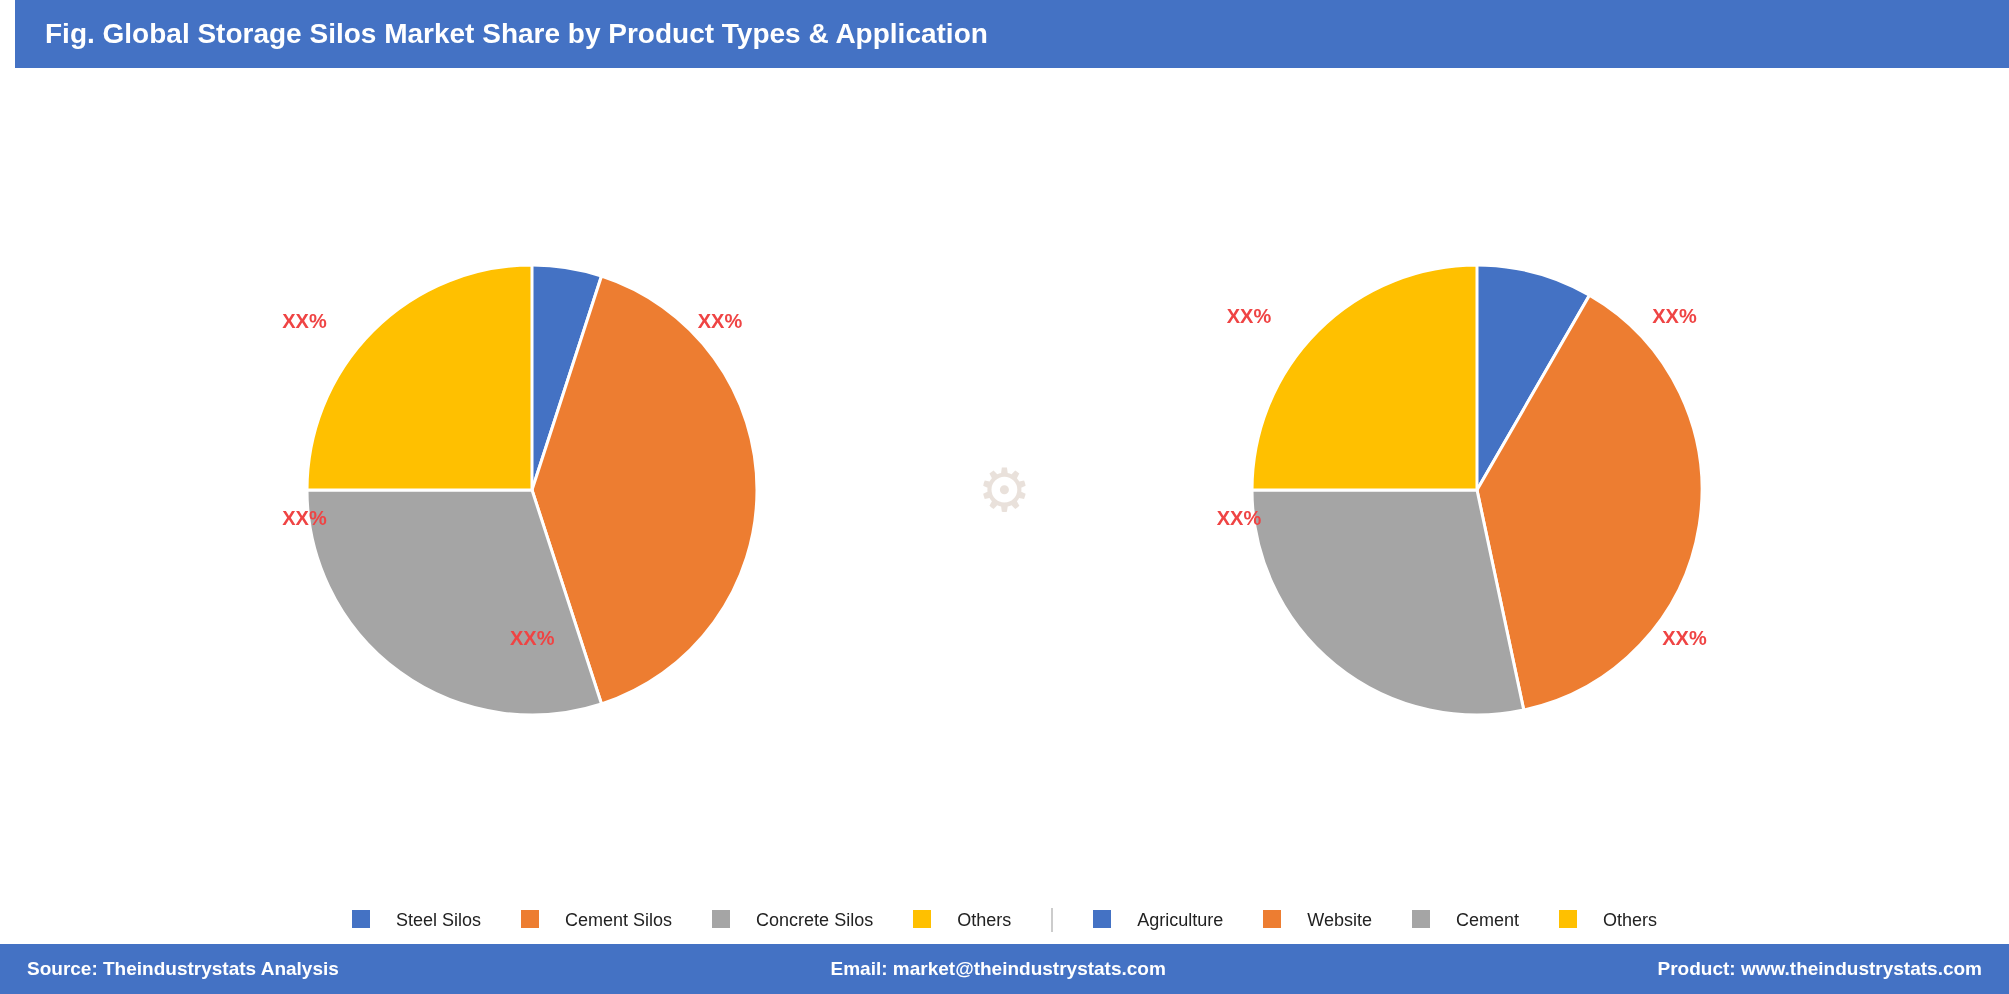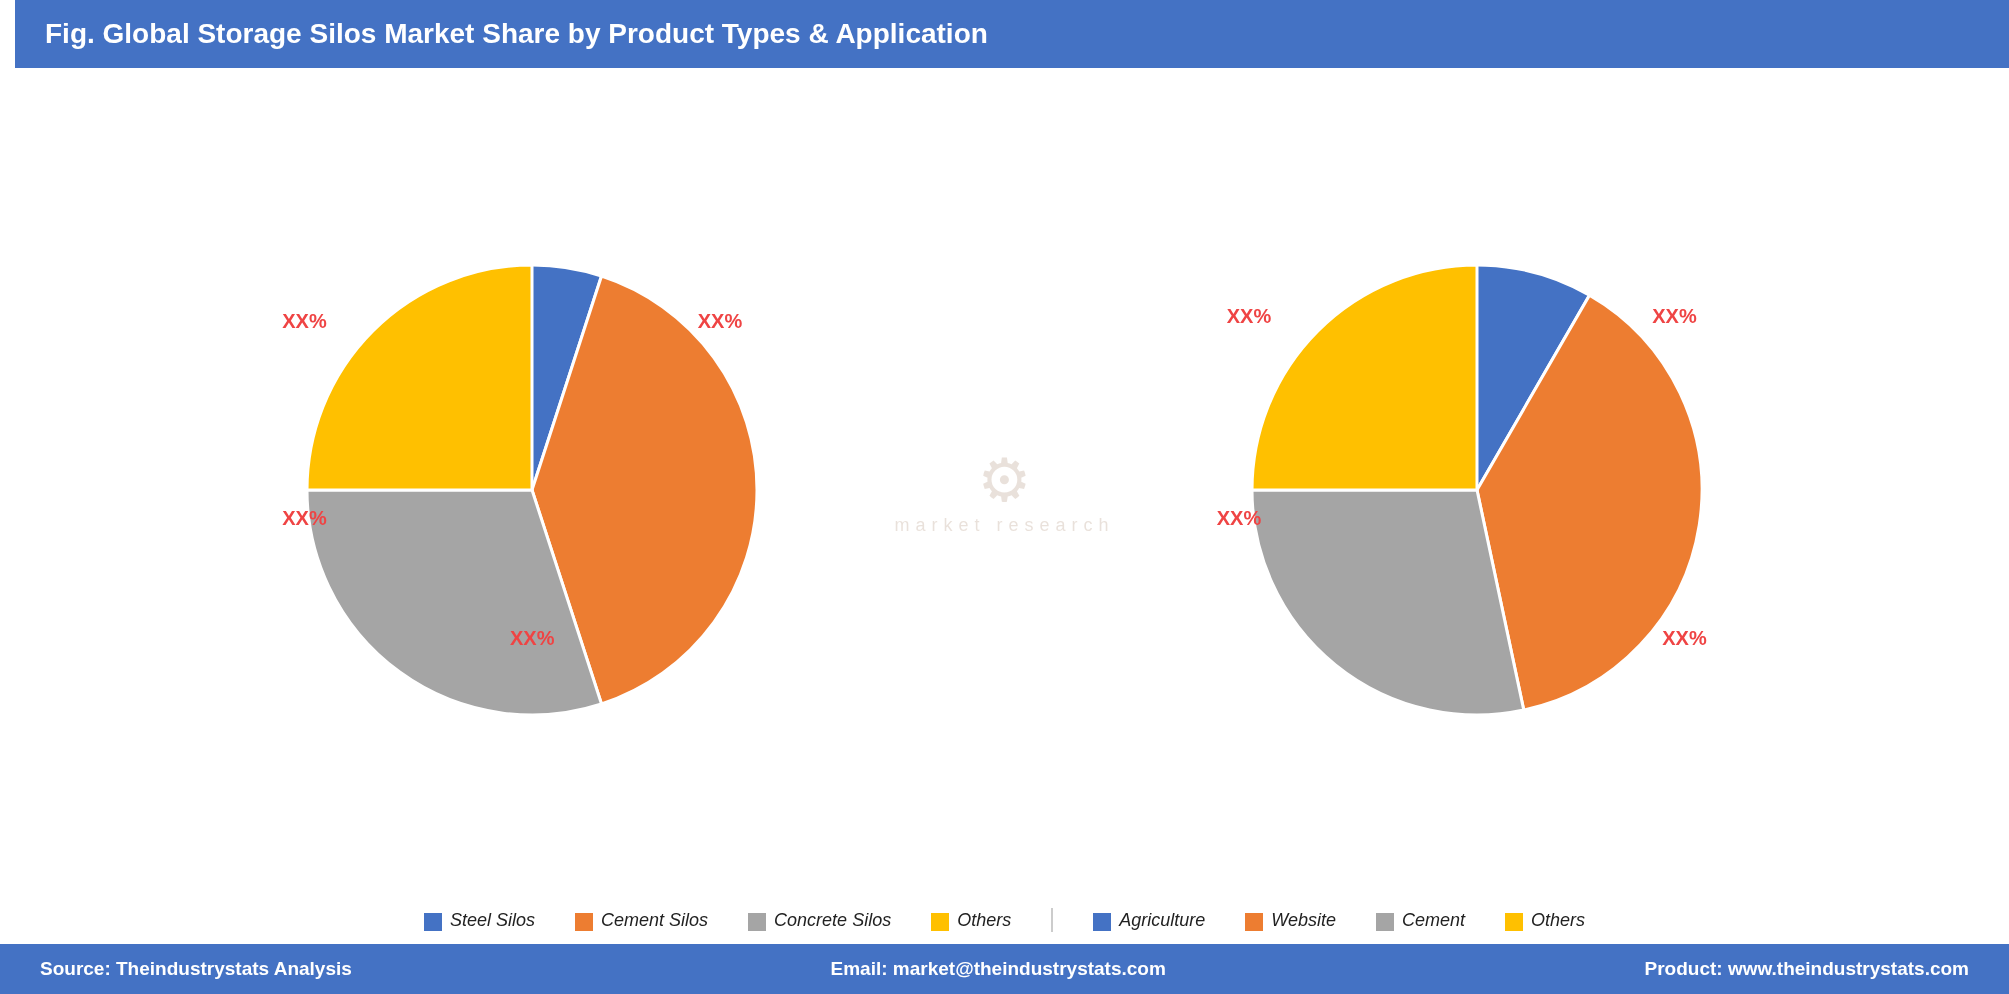--- a/index.html
+++ b/index.html
@@ -90,46 +90,45 @@
     }
 
     .legend-group {
       display: flex;
       align-items: center;
       gap: 40px;
     }
 
     .legend-item {
       display: flex;
-      align-items: flex-end;
-      gap: 8px;
+      align-items: flex-start;
+      gap: 26px;
       font-size: 18px;
       color: #222;
-      font-style: italic;
     }
 
     .legend-color {
       width: 18px;
       height: 18px;
       display: inline-block;
       flex-shrink: 0;
     }
 
     .legend-divider {
       width: 2px;
       height: 24px;
       background: #ccc;
     }
 
     .footer {
       background: #4472C4;
       color: white;
       display: flex;
       justify-content: space-between;
-      padding: 14px 40px;
+      padding: 14px 27px;
       font-size: 19px;
       font-weight: 700;
       flex-shrink: 0;
       gap: 15px;
     }
 
     .footer-item {
       display: flex;
       align-items: center;
     }
@@ -143,21 +142,20 @@
 
 <div class="header">
   <span>Fig. Global Storage Silos Market Share by Product Types &amp; Application</span>
 </div>
 
 <div class="main-content">
   <div class="charts-row">
 
     <div class="watermark">
       <div class="watermark-icon">⚙</div>
-      <div class="watermark-sub">market research</div>
     </div>
 
     <div class="chart-container" style="width:480px; height:480px;">
 
       <svg class="pie" width="480" height="480" viewBox="0 0 480 480" style="position:absolute;top:0;left:0;">
 
       <path d="M 240 240 L 15 239.99999999999997 A 225 225 0 0 1 309.5288237343632 26.01228383359046 Z" fill="#4472C4" stroke="#fff" stroke-width="3"></path>
           <path d="M 240 240 L 309.5288237343632 26.01228383359046 A 225 225 0 0 1 309.5288237343632 453.98771616640954 Z" fill="#ED7D31" stroke="#fff" stroke-width="3"></path>
           <path d="M 240 240 L 309.5288237343632 453.98771616640954 A 225 225 0 0 1 15 240.00000000000003 Z" fill="#A5A5A5" stroke="#fff" stroke-width="3"></path>
           <path d="M 240 240 L 15 240.00000000000003 A 225 225 0 0 1 239.99999999999997 15 Z" fill="#FFC000" stroke="#fff" stroke-width="3"></path>

